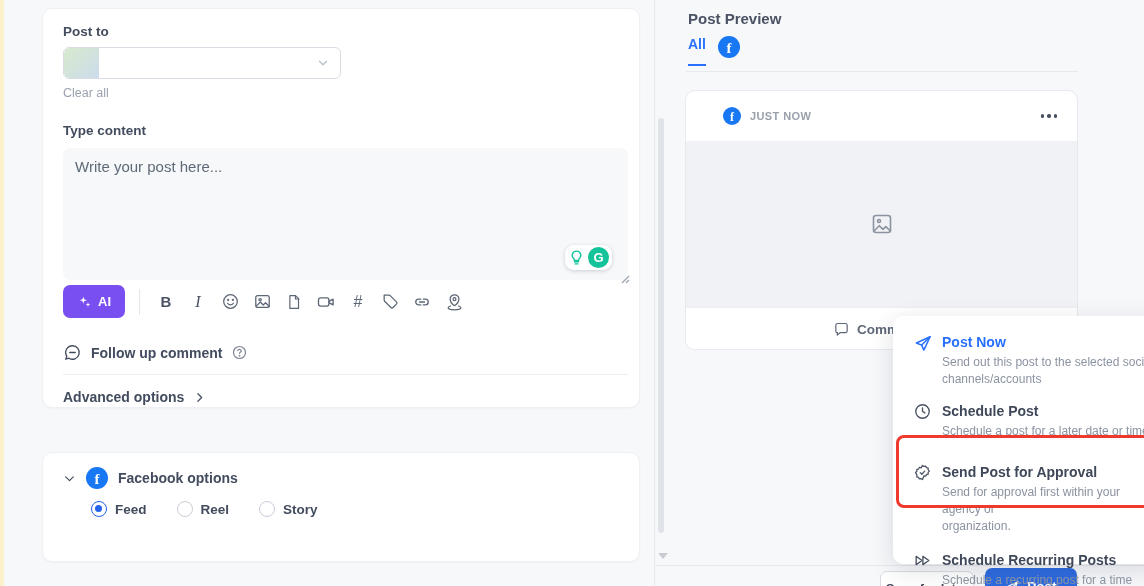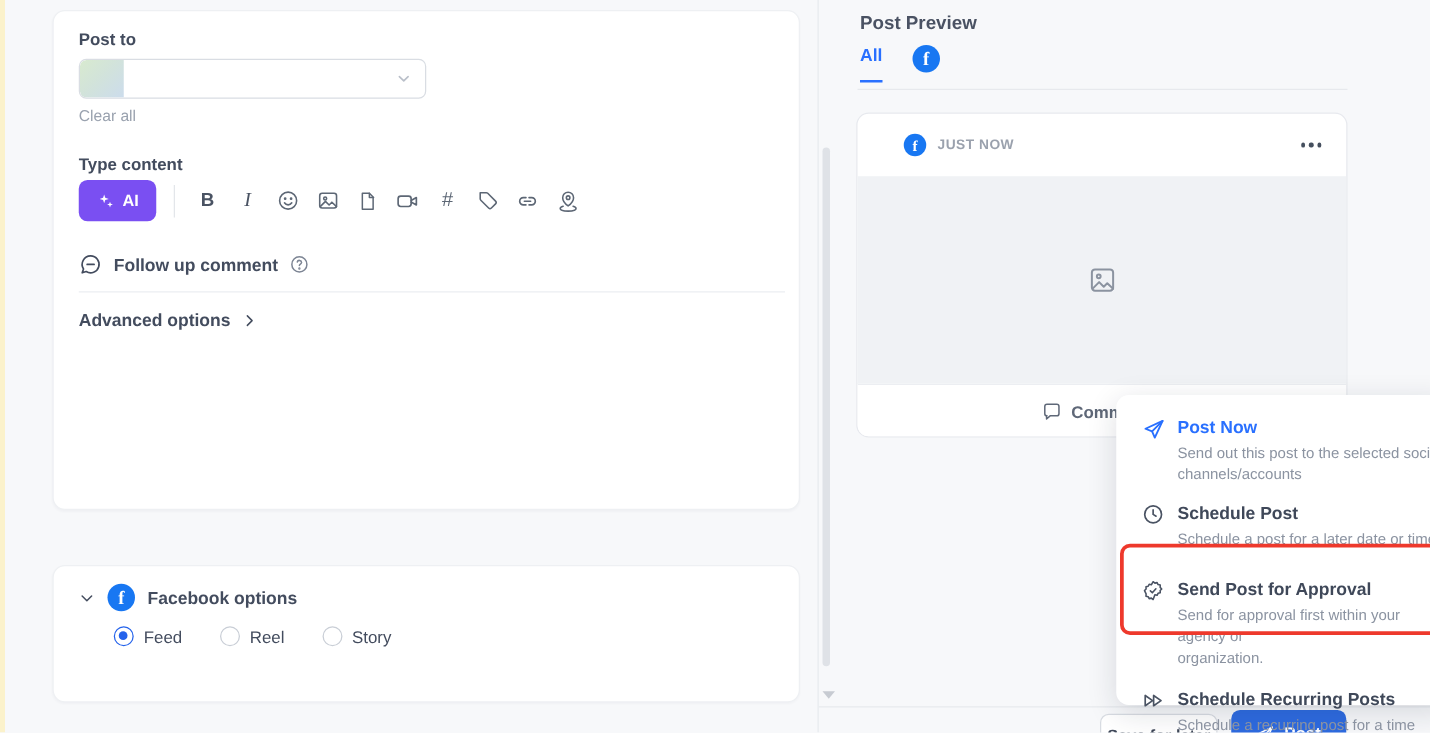--- a/index.html
+++ b/index.html
@@ -55,28 +55,28 @@
   .fb-badge { width:22px; height:22px; border-radius:50%; background:#1877f2; color:#fff; display:flex; align-items:center; justify-content:center; font-weight:700; font-size:15px; font-family:"Liberation Serif",serif; }
   .fb-badge span { position:relative; top:1px; }
   .fb-title { font-size:14px; font-weight:700; color:#434c5e; }
   .post-this-as { margin:13px 0 0 28px; display:flex; align-items:center; gap:7px; }
   .post-this-as .lbl { font-size:13px; font-weight:700; color:#434c5e; }
   .radio-row { margin:12px 0 0 28px; display:flex; align-items:center; gap:30px; }
   .radio-opt { display:flex; align-items:center; gap:8px; cursor:pointer; }
   .radio { width:16px; height:16px; border-radius:50%; border:1.5px solid #c9ced6; background:#fff; position:relative; }
   .radio.sel { border-color:#2563eb; }
   .radio.sel::after { content:""; position:absolute; left:3px; top:3px; width:7px; height:7px; border-radius:50%; background:#2563eb; }
-  .radio-opt .lbl { font-size:13.5px; font-weight:400; color:#434c5e; }
+  .radio-opt .lbl { font-size:13.5px; font-weight:700; color:#434c5e; }
 
   .v-divider { position:absolute; left:654px; top:0; width:1px; height:586px; background:#e8eaee; }
   .scroll-thumb { position:absolute; left:658px; top:118px; width:6px; height:415px; border-radius:3px; background:#dfe2e7; cursor:pointer; }
   .scroll-arrow { position:absolute; left:658px; top:553px; width:0; height:0; border-left:5px solid transparent; border-right:5px solid transparent; border-top:6px solid #c7cbd2; cursor:pointer; }
 
   .pp-title { position:absolute; left:688px; top:10px; font-size:15px; font-weight:700; color:#4a5263; }
-  .tabs { position:absolute; left:688px; top:36px; display:flex; align-items:center; gap:24px; }
+  .tabs { position:absolute; left:688px; top:36px; display:flex; align-items:center; gap:12px; }
   .tab-all { font-size:14px; font-weight:700; color:#2970ff; padding-bottom:12px; border-bottom:2.5px solid #2970ff; cursor:pointer; }
   .tab-fb { padding-bottom:8px; cursor:pointer; }
   .tab-fb .fb-badge { width:22px; height:22px; }
   .tabs-hr { position:absolute; left:686px; top:71px; width:392px; height:1px; background:#e7e9ed; }
 
   .preview-card { position:absolute; left:685px; top:90px; width:393px; height:260px; background:#fff; border:1px solid #e7e9ee; border-radius:10px; overflow:hidden; }
   .pv-head { height:50px; display:flex; align-items:center; justify-content:space-between; padding:0 20px 0 37px; }
   .pv-head-left { display:flex; align-items:center; gap:9px; }
   .pv-fb { width:18px; height:18px; font-size:12px; }
   .pv-time { font-size:11px; font-weight:700; letter-spacing:0.4px; color:#9aa1ad; }
@@ -123,20 +123,39 @@
       <svg width="14" height="14" viewBox="0 0 24 24" fill="none" stroke="#b9bfc9" stroke-width="2.2" stroke-linecap="round" stroke-linejoin="round">
           <polyline points="6 9 12 15 18 9"></polyline>
         </svg>
     </span>
   </div>
 
   <span class="clear-all">Clear all</span>
 
   <div class="field-label type-content">Type content</div>
 
+  <div class="composer">
+    <textarea placeholder="Write your post here..." style=""></textarea>
+    <div class="grammarly">
+      <span>
+        <svg width="17" height="17" viewBox="0 0 24 24" fill="none" stroke="#15c39a" stroke-width="2" stroke-linecap="round">
+            <path d="M9 18h6"></path>
+            <path d="M10 21h4"></path>
+            <path d="M12 3a6 6 0 0 0-4 10.5c.7.6 1 1.5 1 2.5h6c0-1 .3-1.9 1-2.5A6 6 0 0 0 12 3z"></path>
+          </svg>
+      </span>
+      <span class="g-circle">G</span>
+    </div>
+    <span class="resize-handle">
+      <svg width="11" height="11" viewBox="0 0 11 11" stroke="#9aa2af" stroke-width="1.3">
+          <line x1="3" y1="10" x2="10" y2="3"></line>
+          <line x1="7" y1="10" x2="10" y2="7"></line>
+        </svg>
+    </span>
+  </div>
 
   <div class="toolbar">
     <button class="ai-btn">
       <span>
         <svg width="16" height="16" viewBox="0 0 24 24" fill="#fff">
             <path d="M9.5 4l1.3 3.9L15 9.2l-4.2 1.3L9.5 14.5 8.2 10.5 4 9.2l4.2-1.3z"></path>
             <path d="M16.5 12.5l.9 2.6 2.6.9-2.6.9-.9 2.6-.9-2.6-2.6-.9 2.6-.9z"></path>
           </svg>
       </span>
       <span>AI</span>

